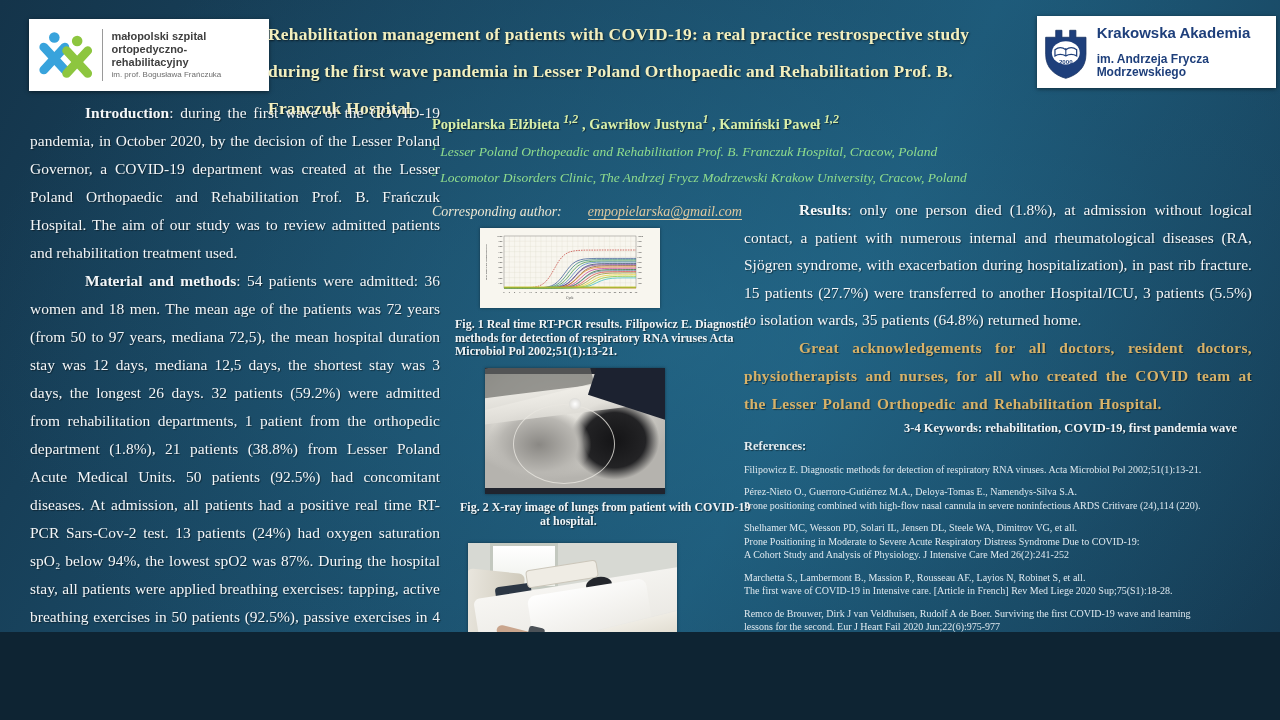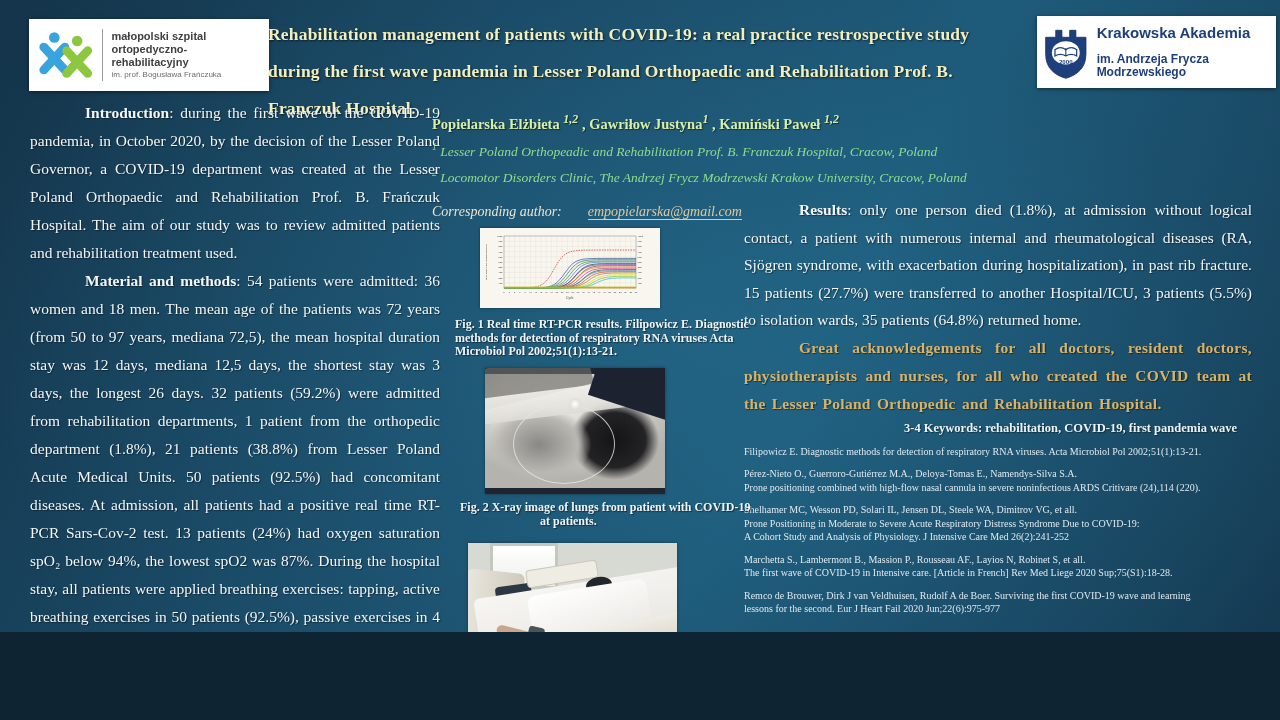--- a/index.html
+++ b/index.html
@@ -137,20 +137,21 @@
   <div class="abs col" id="left-col">
     <p><span class="sec-label">Introduction</span><span>: during the first wave of the COVID-19 pandemia, in October 2020, by the decision of the Lesser Poland Governor, a COVID-19 department was created at the Lesser Poland Orthopaedic and Rehabilitation Prof. B. Frańczuk Hospital. The aim of our study was to review admitted patients and rehabilitation treatment used.</span></p>
     <p><span class="sec-label">Material and methods</span><span>: 54 patients were admitted: 36 women and 18 men. The mean age of the patients was 72 years (from 50 to 97 years, mediana 72,5), the mean hospital duration stay was 12 days, mediana 12,5 days, the shortest stay was 3 days, the longest 26 days. 32 patients (59.2%) were admitted from rehabilitation departments, 1 patient from the orthopedic department (1.8%), 21 patients (38.8%) from Lesser Poland Acute Medical Units. 50 patients (92.5%) had concomitant diseases. At admission, all patients had a positive real time RT-PCR Sars-Cov-2 test. 13 patients (24%) had oxygen saturation spO₂ below 94%, the lowest spO2 was 87%. During the hospital stay, all patients were applied breathing exercises: tapping, active breathing exercises in 50 patients (92.5%), passive exercises in 4 patients (7.4%), general improvement exercises in 50 patients (92.5%). The prone positionning was applied in one patient (1,8%). Breathing and general improvement exercises, each one was applied for 30 minutes, 6 days a week.</span></p>
   </div>
 
   <div class="abs col" id="right-col">
     <p><span class="sec-label">Results</span><span>: only one person died (1.8%), at admission without logical contact, a patient with numerous internal and rheumatological diseases (RA, Sjögren syndrome, with exacerbation during hospitalization), in past rib fracture. 15 patients (27.7%) were transferred to another Hospital/ICU, 3 patients (5.5%) to isolation  wards, 35 patients (64.8%) returned home.</span></p>
     <p id="ack-par">Great acknowledgements for all doctors, resident doctors, physiotherapists and nurses, for all who created the COVID team at the Lesser Poland  Orthopedic  and  Rehabilitation  Hospital.</p>
     <p id="keywords">3-4 Keywords: rehabilitation, COVID-19, first pandemia wave</p>
     <div id="references">
+      <div id="ref-heading">References:</div>
       <div class="ref-item">Filipowicz E. Diagnostic methods for detection of respiratory RNA viruses.  Acta Microbiol Pol  2002;51(1):13-21.</div>
       <div class="ref-item">Pérez-Nieto O., Guerroro-Gutiérrez M.A., Deloya-Tomas E., Namendys-Silva S.A.
 Prone positioning combined with high-flow nasal cannula in severe noninfectious ARDS Critivare (24),114 (220).</div>
       <div class="ref-item">Shelhamer MC, Wesson PD, Solari IL, Jensen DL, Steele WA, Dimitrov VG, et all.
 Prone Positioning in Moderate to Severe Acute Respiratory Distress Syndrome Due to COVID-19:
 A Cohort Study and Analysis of Physiology. J Intensive Care Med 26(2):241-252</div>
       <div class="ref-item">Marchetta S., Lambermont B., Massion P.,  Rousseau AF.,  Layios N, Robinet S, et all.
 The first wave of COVID-19 in Intensive care. [Article in French] Rev Med Liege 2020 Sup;75(S1):18-28.</div>
       <div class="ref-item">Remco de Brouwer, Dirk J van Veldhuisen, Rudolf A de Boer. Surviving the first COVID-19 wave and learning
 lessons for the second. Eur J Heart Fail 2020 Jun;22(6):975-977</div>
@@ -273,21 +274,21 @@
   <div class="abs" id="fig2-frame">
     <div class="xr" id="xr-base"></div>
     <div class="xr" id="xr-shoulder"></div>
     <div class="xr" id="xr-band"></div>
     <div class="xr" id="xr-corner"></div>
     <div class="xr" id="xr-wire"></div>
     <div class="xr" id="xr-dot"></div>
   </div>
   <div class="abs figcap" id="fig2-caption">
     <span>Fig. 2 X-ray image of lungs from patient with COVID-19</span>
-    <span class="cap2">at patients.</span>
+    <span class="cap2">at hospital.</span>
   </div>
 
   <div class="abs" id="fig3-frame">
     <div class="ph" id="ph-window"></div>
     <div class="ph" id="ph-leftrail"></div>
     <div class="ph" id="ph-monitor"></div>
     <div class="ph" id="ph-bed"></div>
     <div class="ph" id="ph-headrail"></div>
     <div class="ph" id="ph-hair"></div>
     <div class="ph" id="ph-arm"></div>

